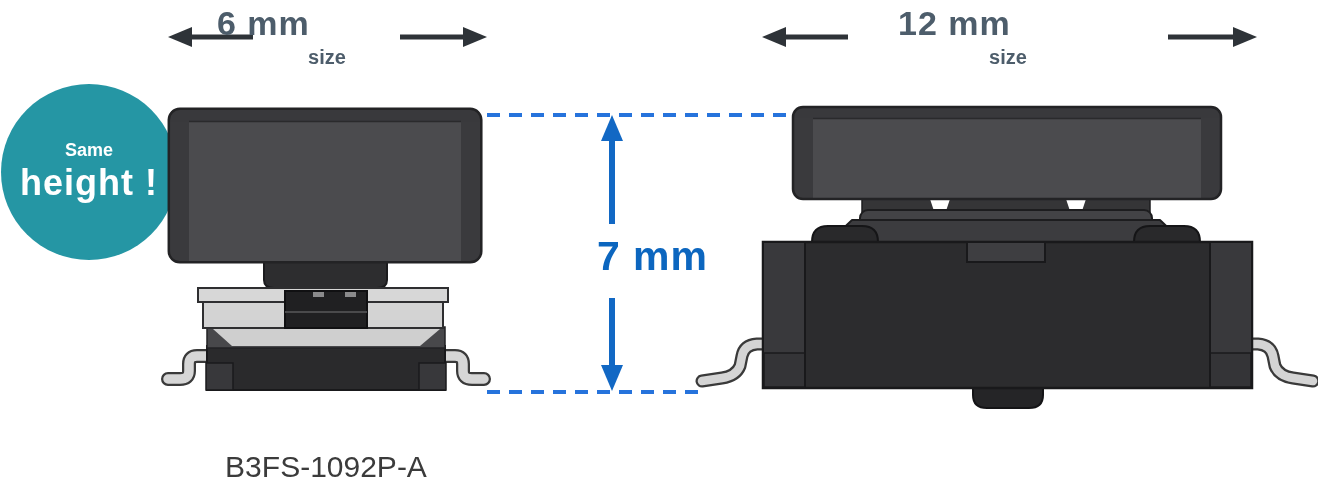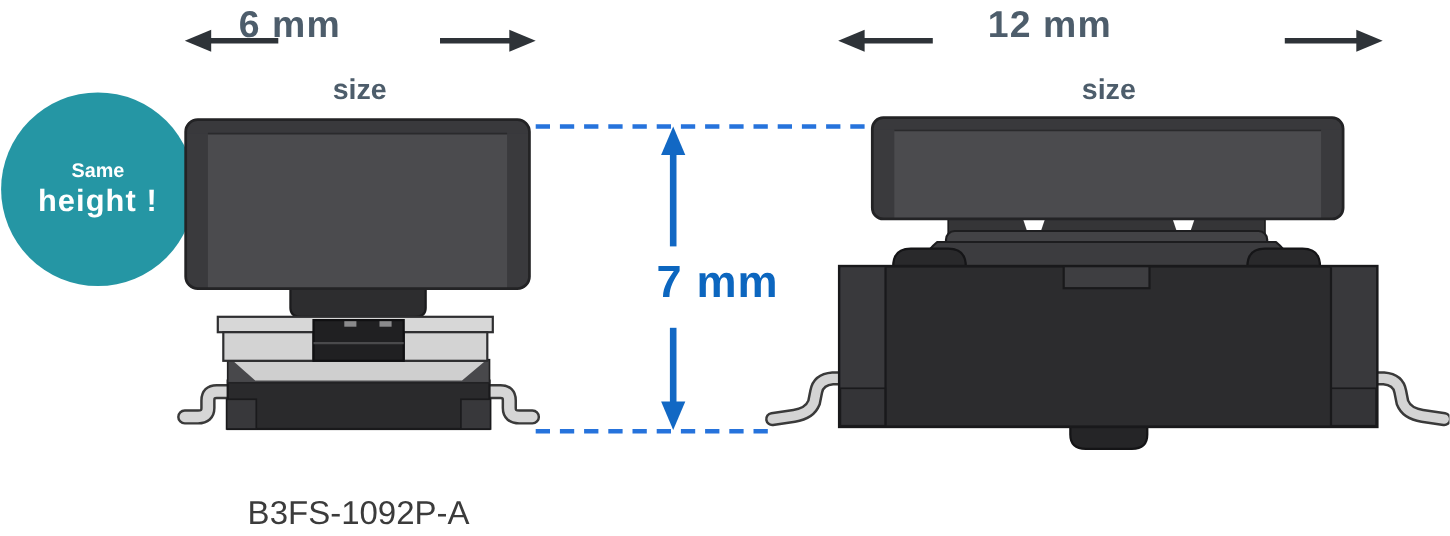--- a/index.html
+++ b/index.html
@@ -8,29 +8,29 @@
     font-family:"Liberation Sans",sans-serif;overflow:hidden;
   }
   .abs{position:absolute;}
   
   #badge{
     left:1px;top:84px;width:176px;height:176px;border-radius:50%;
     background:#2596a4;color:#ffffff;display:flex;flex-direction:column;
     align-items:center;justify-content:center;text-align:center;z-index:1;
   }
   #badge .l1{font-size:18px;font-weight:bold;line-height:1.15;}
-  #badge .l2{font-size:28px;font-weight:bold;line-height:1.2;letter-spacing:1px;}
+  #badge .l2{font-size:36px;font-weight:bold;line-height:1.2;letter-spacing:1px;}
   
   .dim-val{
     width:220px;font-weight:bold;font-size:34px;
     color:#4d5d6b;z-index:3;letter-spacing:1px;
   }
   .dim-sub{
-    width:220px;text-align:center;font-weight:bold;font-size:26px;
-    color:#4d5d6b;z-index:3;margin-top:20px;
+    width:220px;text-align:center;font-weight:bold;font-size:20px;
+    color:#4d5d6b;z-index:3;
   }
   #dim-left-val{left:217px;top:4px;}
   #dim-left-sub{left:217px;top:46px;}
   #dim-right-val{left:898px;top:4px;}
   #dim-right-sub{left:898px;top:46px;}
   #height-label{
     left:508px;top:233px;width:200px;text-align:right;
     font-size:41px;font-weight:bold;color:#0c66bf;z-index:3;letter-spacing:1px;
   }
   .model-label{

